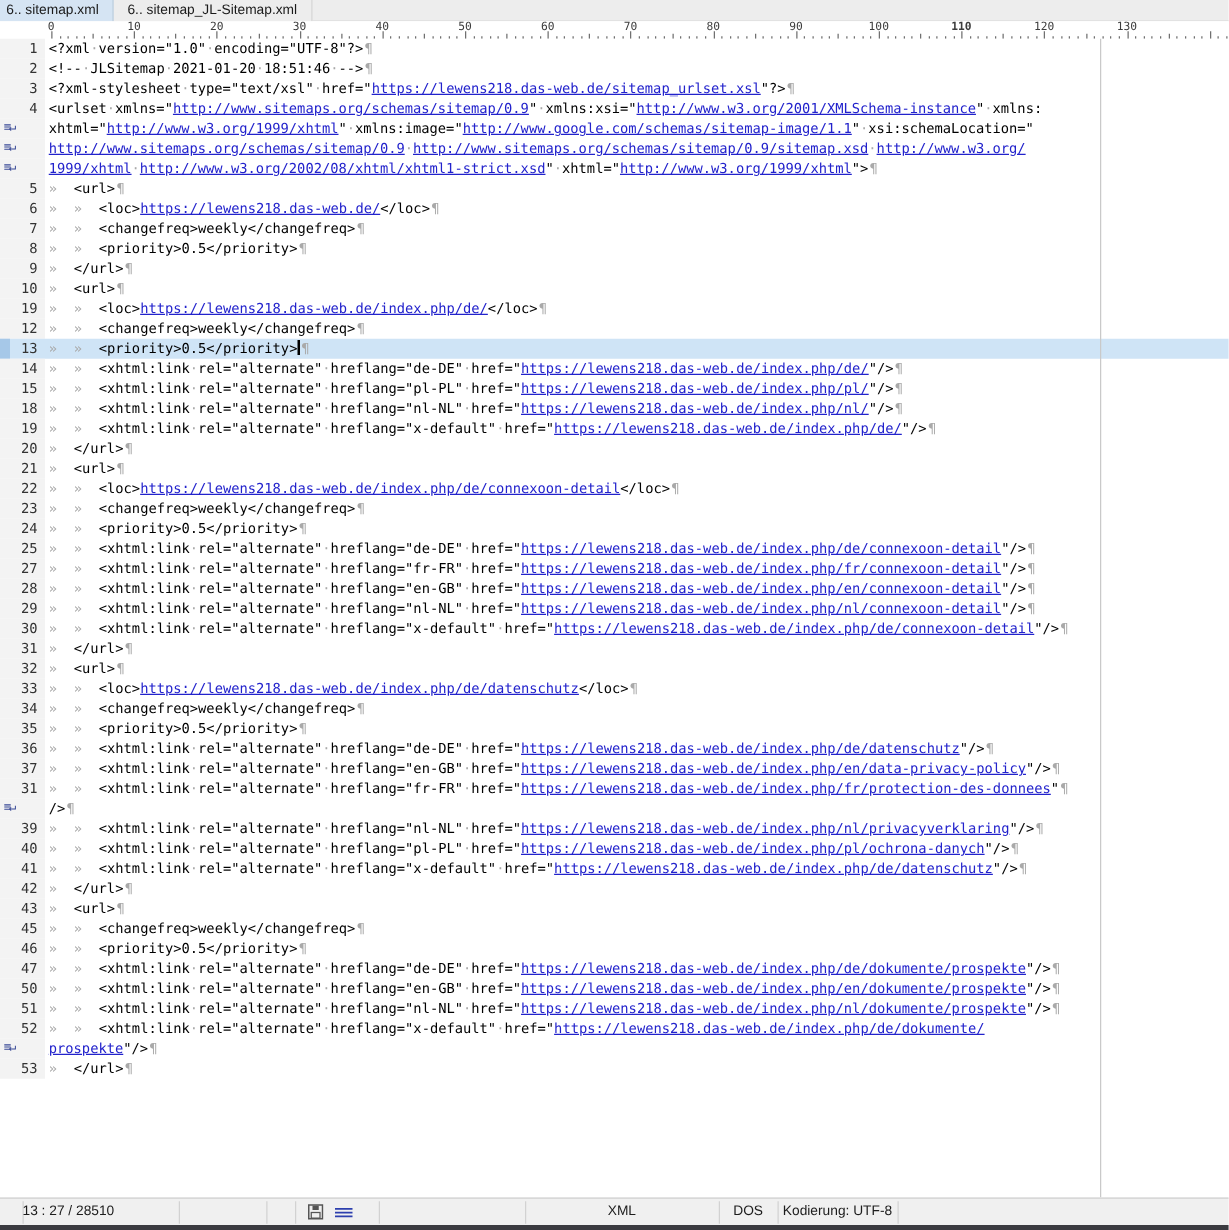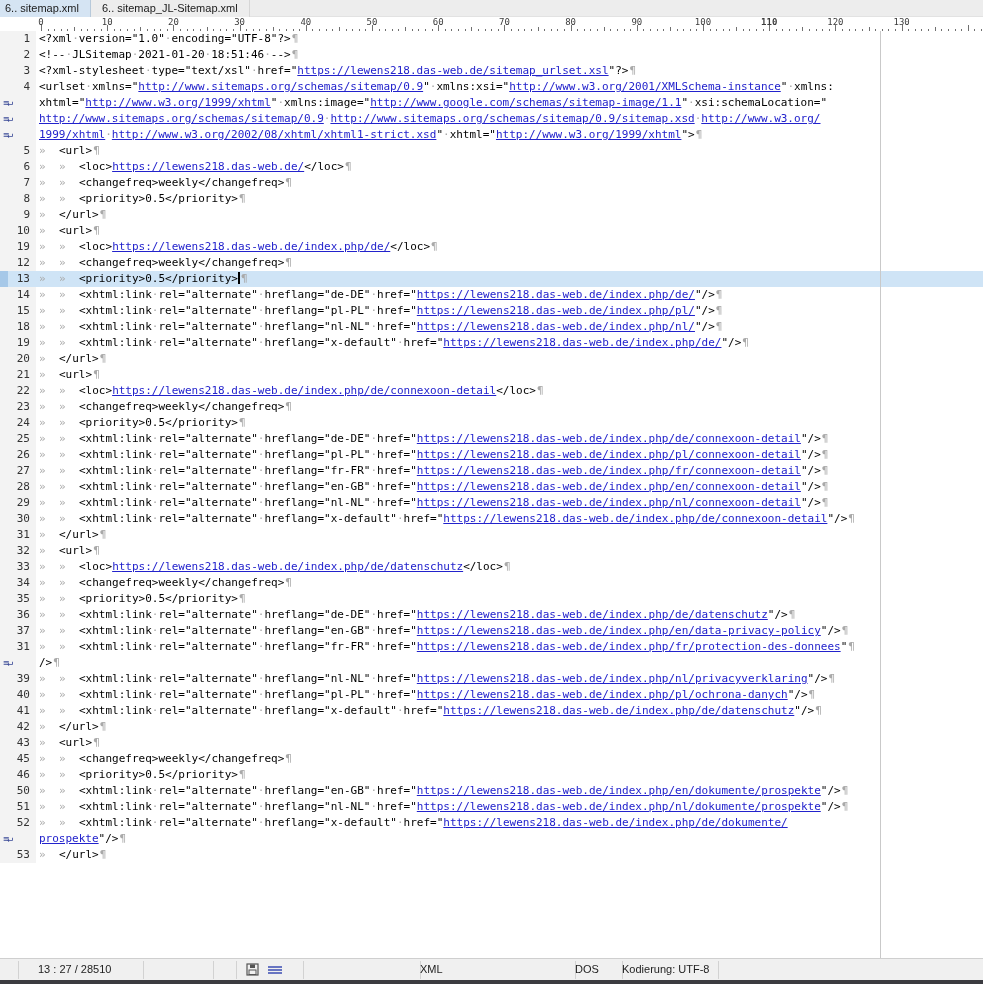--- a/index.html
+++ b/index.html
@@ -37,21 +37,21 @@
   .p { color:#a9a9a9; padding-left:1px; }
   .caret { display:inline-block; width:2px; height:12px; background:#000; vertical-align:-2px; }
   .wi { position:absolute; left:3px; top:0; color:#3a4a97; font-size:10px; letter-spacing:-2px; }
 
   
   .marginline { position:absolute; left:880px; top:31px; width:1px; height:927px; background:#c9c9c9; }
 
   
   .statusbar { position:absolute; top:958px; left:0; width:983px; height:22px; background:#f0f0f0;
     border-top:1px solid #cfcfcf; font-size:11px; color:#1d1d1d; }
-  .scell { position:absolute; top:0; height:22px; line-height:21px; }
+  .scell { position:absolute; top:0; height:22px; line-height:21px; text-align:center; }
   .ssep { position:absolute; top:2px; height:18px; width:1px; background:#d2d2d2; }
   .bottomstrip { position:absolute; top:980px; left:0; width:983px; height:4px; background:#3b3b40; }
   .ico { position:absolute; top:4px; }
 </style>
 </head>
 <body>
 
 <div id="app">
   <div class="tabbar">
       <div class="tab active">6.. sitemap.xml</div>
@@ -321,24 +321,20 @@
       </div>
       <div class="row">
         <div class="gut">24</div>
         <div class="txt"><span class="tb">»</span><span class="tb">»</span>&lt;priority&gt;0.5&lt;/priority&gt;<span class="p">¶</span></div>
       </div>
       <div class="row">
         <div class="gut">25</div>
         <div class="txt"><span class="tb">»</span><span class="tb">»</span>&lt;xhtml:link<span class="ws">·</span>rel="alternate"<span class="ws">·</span>hreflang="de-DE"<span class="ws">·</span>href="<span class="u">https://lewens218.das-web.de/index.php/de/connexoon-detail</span>"/&gt;<span class="p">¶</span></div>
       </div>
       <div class="row">
-        <div class="gut">26</div>
-        <div class="txt"><span class="tb">»</span><span class="tb">»</span>&lt;xhtml:link<span class="ws">·</span>rel="alternate"<span class="ws">·</span>hreflang="pl-PL"<span class="ws">·</span>href="<span class="u">https://lewens218.das-web.de/index.php/pl/connexoon-detail</span>"/&gt;<span class="p">¶</span></div>
-      </div>
-      <div class="row">
         <div class="gut">27</div>
         <div class="txt"><span class="tb">»</span><span class="tb">»</span>&lt;xhtml:link<span class="ws">·</span>rel="alternate"<span class="ws">·</span>hreflang="fr-FR"<span class="ws">·</span>href="<span class="u">https://lewens218.das-web.de/index.php/fr/connexoon-detail</span>"/&gt;<span class="p">¶</span></div>
       </div>
       <div class="row">
         <div class="gut">28</div>
         <div class="txt"><span class="tb">»</span><span class="tb">»</span>&lt;xhtml:link<span class="ws">·</span>rel="alternate"<span class="ws">·</span>hreflang="en-GB"<span class="ws">·</span>href="<span class="u">https://lewens218.das-web.de/index.php/en/connexoon-detail</span>"/&gt;<span class="p">¶</span></div>
       </div>
       <div class="row">
         <div class="gut">29</div>
         <div class="txt"><span class="tb">»</span><span class="tb">»</span>&lt;xhtml:link<span class="ws">·</span>rel="alternate"<span class="ws">·</span>hreflang="nl-NL"<span class="ws">·</span>href="<span class="u">https://lewens218.das-web.de/index.php/nl/connexoon-detail</span>"/&gt;<span class="p">¶</span></div>
@@ -407,20 +403,24 @@
       </div>
       <div class="row">
         <div class="gut">45</div>
         <div class="txt"><span class="tb">»</span><span class="tb">»</span>&lt;changefreq&gt;weekly&lt;/changefreq&gt;<span class="p">¶</span></div>
       </div>
       <div class="row">
         <div class="gut">46</div>
         <div class="txt"><span class="tb">»</span><span class="tb">»</span>&lt;priority&gt;0.5&lt;/priority&gt;<span class="p">¶</span></div>
       </div>
       <div class="row">
+        <div class="gut">47</div>
+        <div class="txt"><span class="tb">»</span><span class="tb">»</span>&lt;xhtml:link<span class="ws">·</span>rel="alternate"<span class="ws">·</span>hreflang="de-DE"<span class="ws">·</span>href="<span class="u">https://lewens218.das-web.de/index.php/de/dokumente/prospekte</span>"/&gt;<span class="p">¶</span></div>
+      </div>
+      <div class="row">
         <div class="gut">50</div>
         <div class="txt"><span class="tb">»</span><span class="tb">»</span>&lt;xhtml:link<span class="ws">·</span>rel="alternate"<span class="ws">·</span>hreflang="en-GB"<span class="ws">·</span>href="<span class="u">https://lewens218.das-web.de/index.php/en/dokumente/prospekte</span>"/&gt;<span class="p">¶</span></div>
       </div>
       <div class="row">
         <div class="gut">51</div>
         <div class="txt"><span class="tb">»</span><span class="tb">»</span>&lt;xhtml:link<span class="ws">·</span>rel="alternate"<span class="ws">·</span>hreflang="nl-NL"<span class="ws">·</span>href="<span class="u">https://lewens218.das-web.de/index.php/nl/dokumente/prospekte</span>"/&gt;<span class="p">¶</span></div>
       </div>
       <div class="row">
         <div class="gut">52</div>
         <div class="txt"><span class="tb">»</span><span class="tb">»</span>&lt;xhtml:link<span class="ws">·</span>rel="alternate"<span class="ws">·</span>hreflang="x-default"<span class="ws">·</span>href="<span class="u">https://lewens218.das-web.de/index.php/de/dokumente/</span></div>
@@ -433,21 +433,21 @@
       </div>
       <div class="row">
         <div class="gut">53</div>
         <div class="txt"><span class="tb">»</span>&lt;/url&gt;<span class="p">¶</span></div>
       </div>
     </div>
   <div class="marginline"></div>
 
   <div class="statusbar">
     <div class="ssep" style="left:18px"></div>
-    <div class="scell" style="left:18px;width:125px;text-align:left;padding-left:20px">13 : 27 / 28510</div>
+    <div class="scell" style="left:18px;width:125px;text-align:left;">13 : 27 / 28510</div>
     <div class="ssep" style="left:143px"></div>
     <div class="ssep" style="left:213px"></div>
     <div class="ssep" style="left:236px"></div>
     <span class="ico" style="left:246px">
       <svg width="13" height="13" viewBox="0 0 13 13">
         <rect x="1" y="1" width="11" height="11" fill="none" stroke="#555" stroke-width="1.2"></rect>
         <rect x="4" y="1.5" width="5" height="3.5" fill="#555"></rect>
         <rect x="3" y="7" width="7" height="4.5" fill="none" stroke="#555" stroke-width="1"></rect>
       </svg>
     </span>

